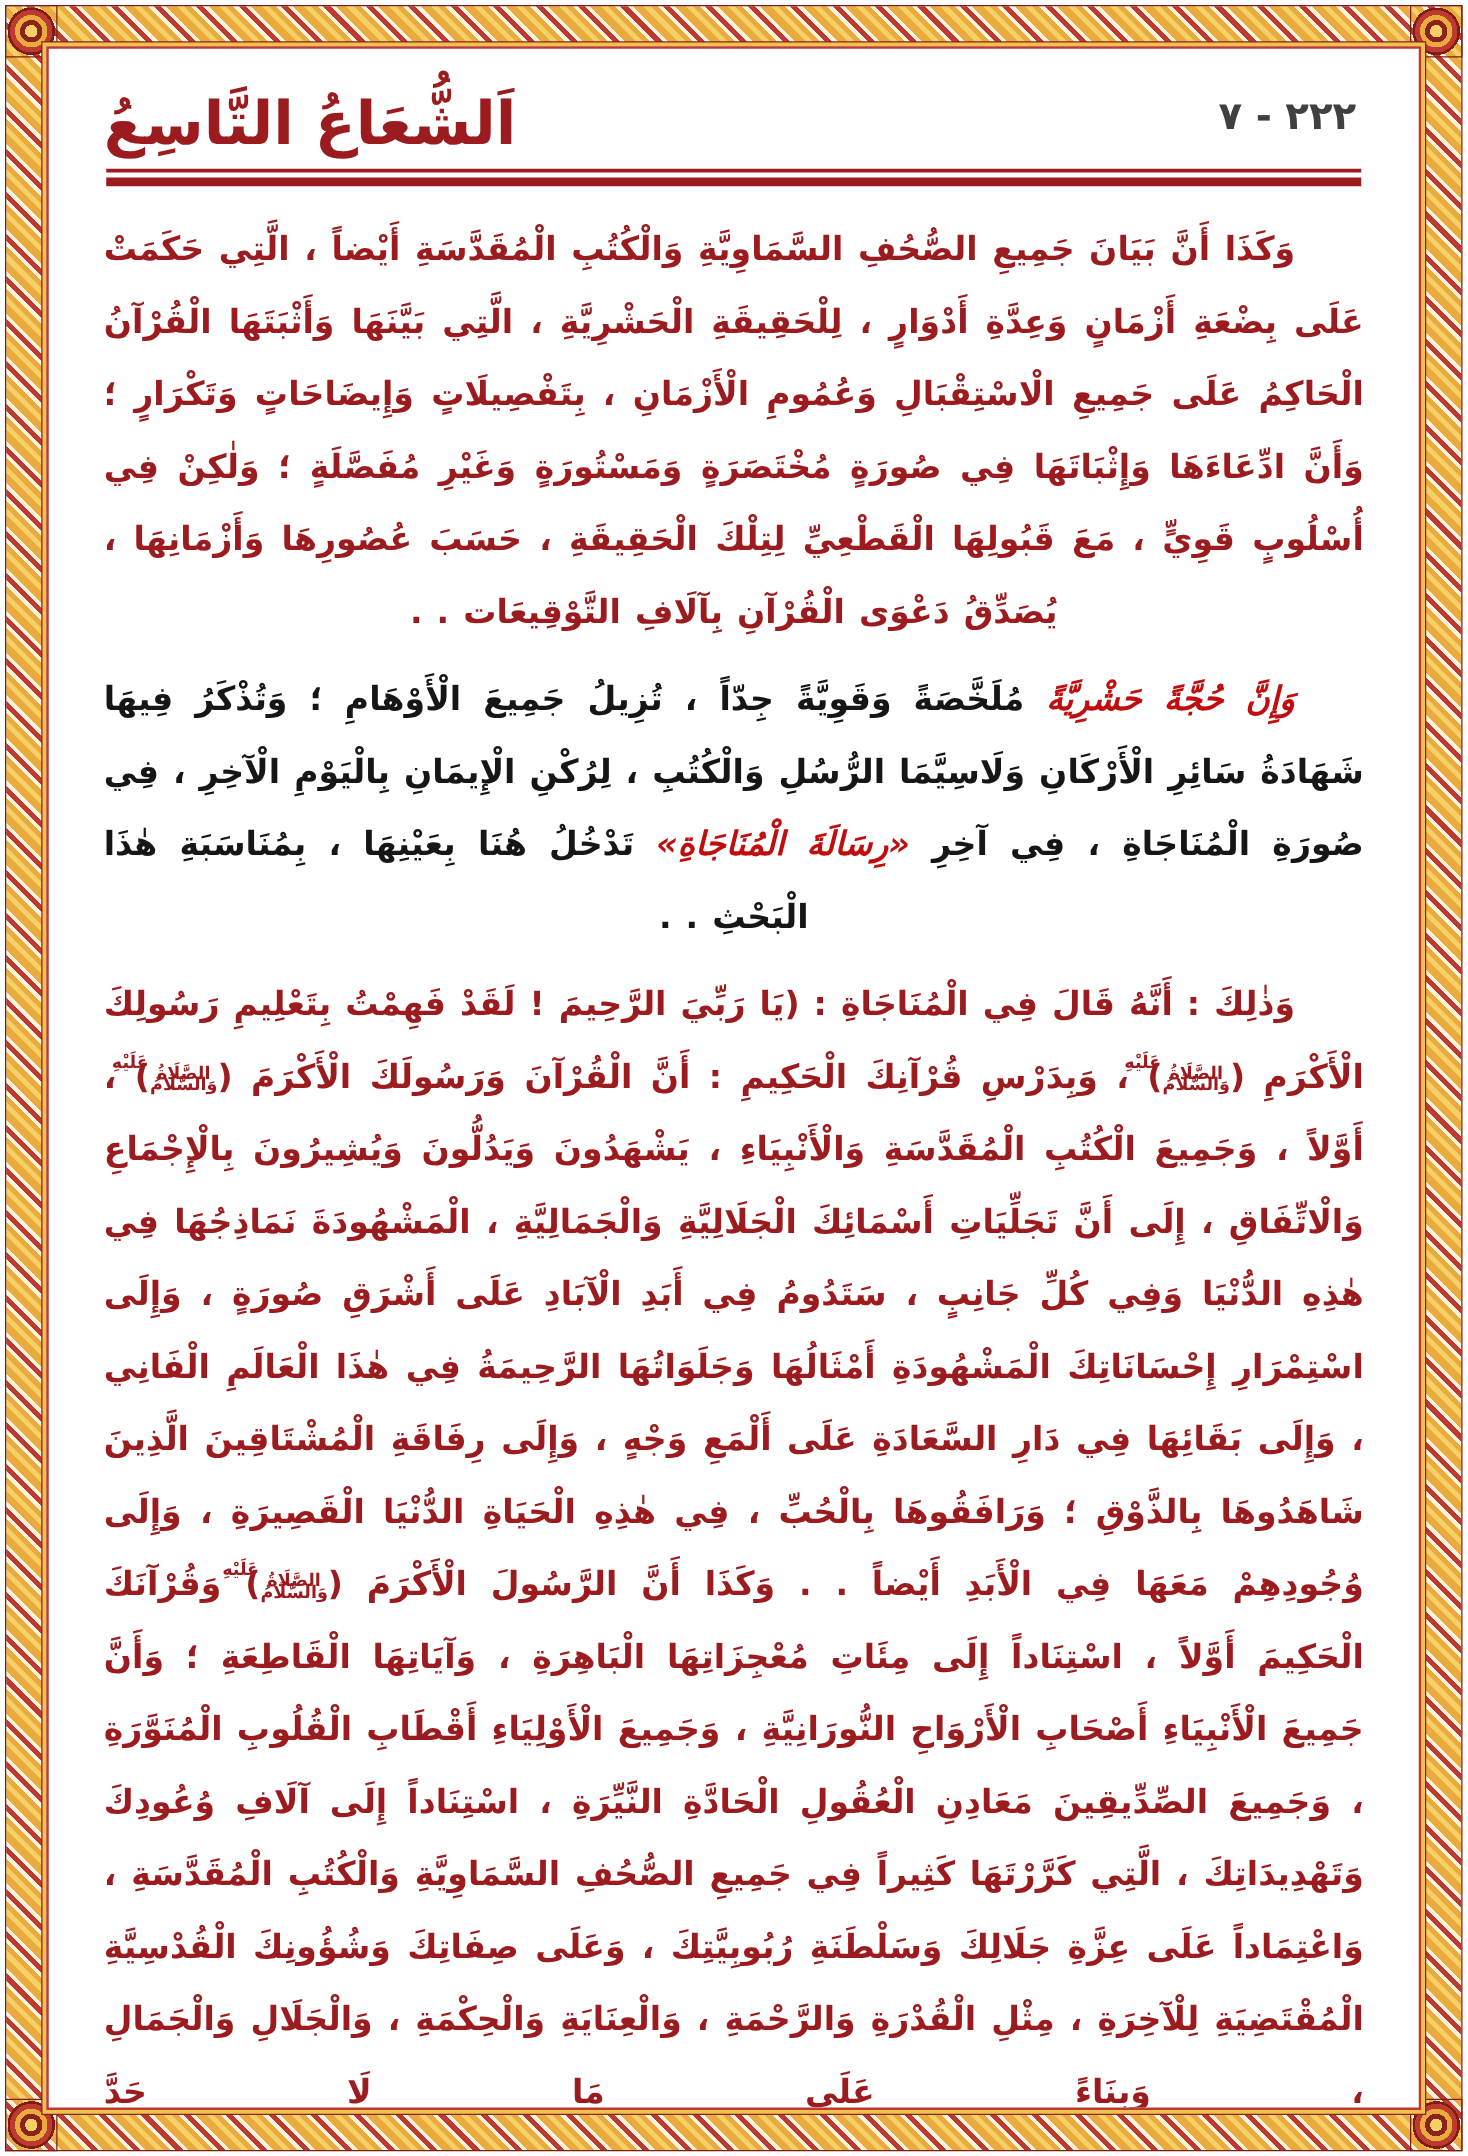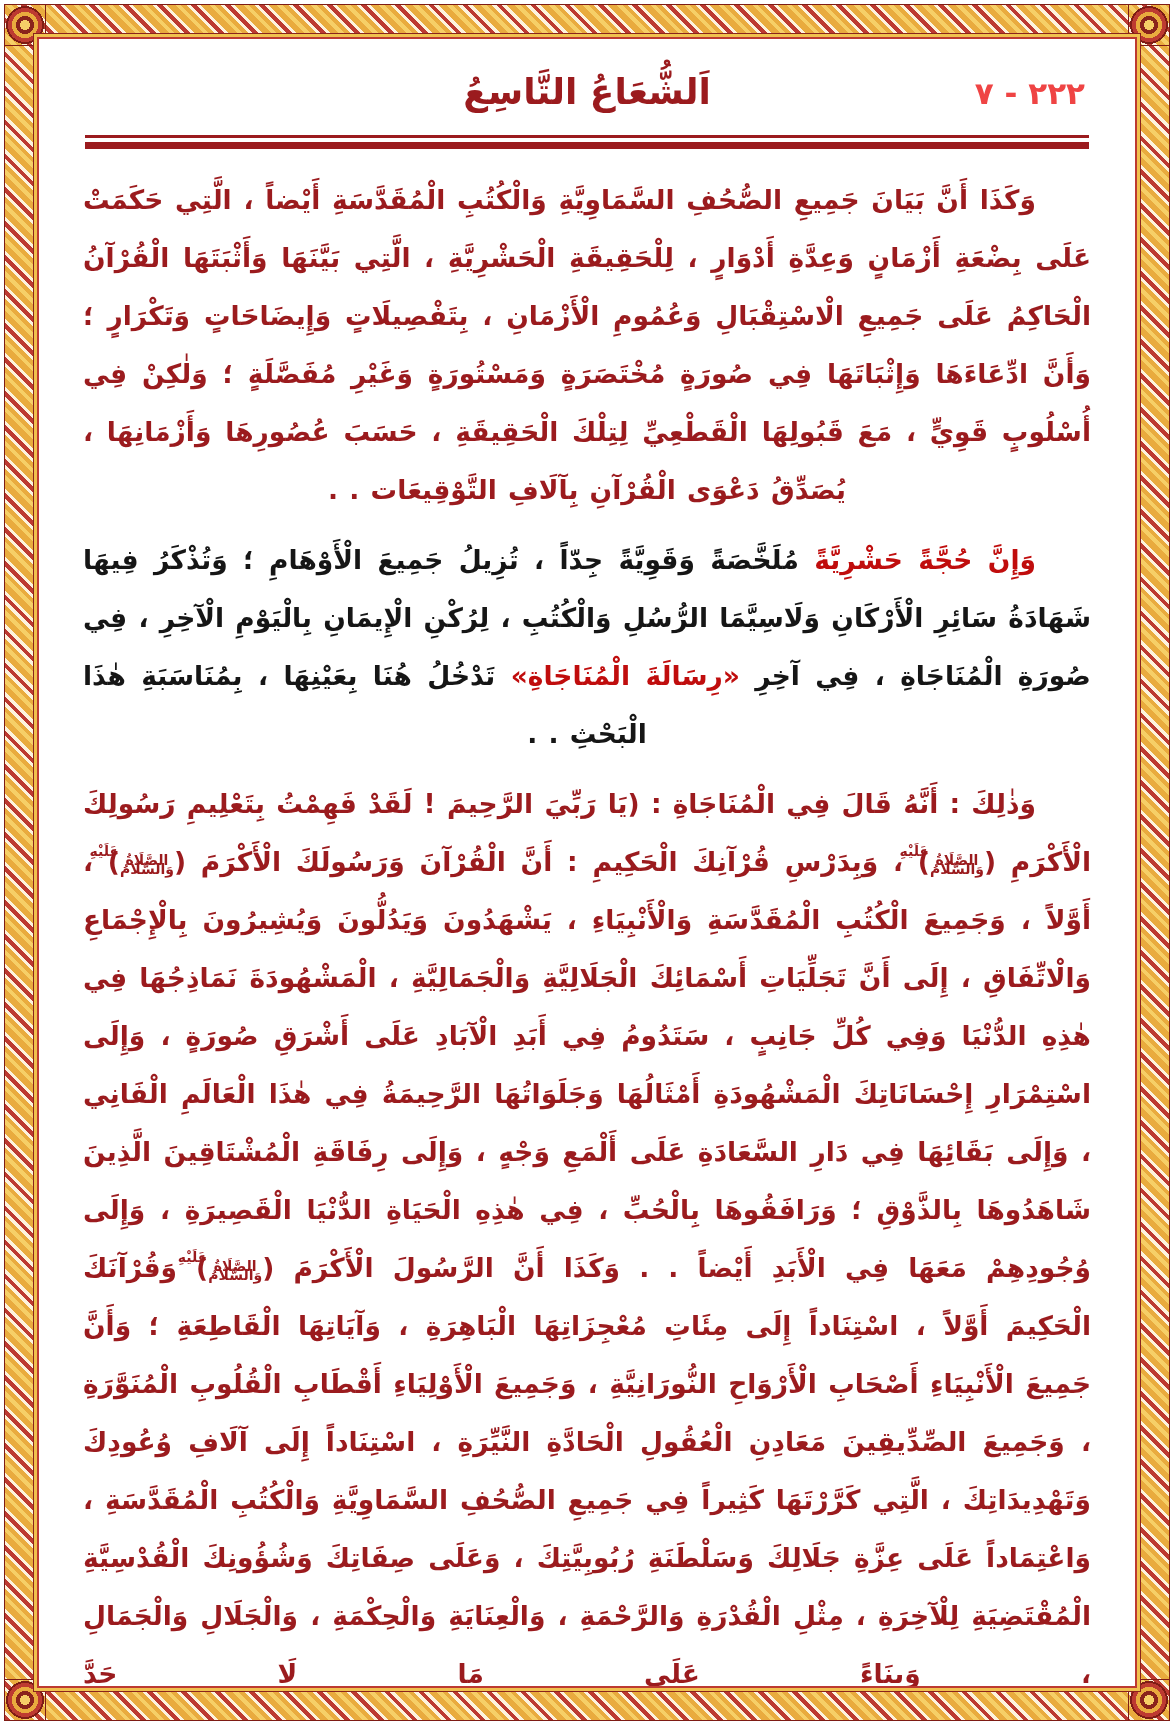--- a/index.html
+++ b/index.html
@@ -46,49 +46,49 @@
     position:absolute;inset:39px;
     padding:18px 44px 20px 44px;
     direction:rtl;
     box-sizing:border-box;
     overflow:hidden;
   }
   header{position:relative;height:72px;}
   .title{
     margin:0;
     position:absolute;top:14px;left:0;right:0;
-    text-align:center;
-    font-size:36px;font-weight:bold;
+    text-align:left;
+    font-size:48px;font-weight:bold;
     color:#9b1b1e;
   }
   .page-number{
     position:absolute;top:18px;right:6px;
     font-size:31px;font-weight:bold;
-    color:#ef4444;
+    color:#404040;
     letter-spacing:2px;
   }
   .rule{margin:6px 2px 0 2px;}
   .rule .thin{height:3px;background:#9b1b1e;}
   .rule .thick{height:7px;background:#9b1b1e;margin-top:4px;}
 
   main{margin-top:22px;}
   .para{
     margin:0 0 12px 0;
     font-size:26.5px;
     font-weight:bold;
     line-height:58px;
     text-align:justify;
     color:#9b1b1e;
     word-spacing:2px;
   }
   .para.indent{text-indent:55px;}
   .para.center-last{text-align-last:center;}
   .para.justify-last{text-align-last:justify;}
   .para.black{color:#161616;}
-  .seg-red{color:#c00d0d;}
+  .seg-red{color:#c00d0d;font-style:italic;}
   .saws{
     display:inline-block;
     width:54px;
     font-size:14px;
     line-height:9px;
     text-align:center;
     vertical-align:middle;
     transform:translateY(-3px);
     white-space:normal;
     word-spacing:0;

